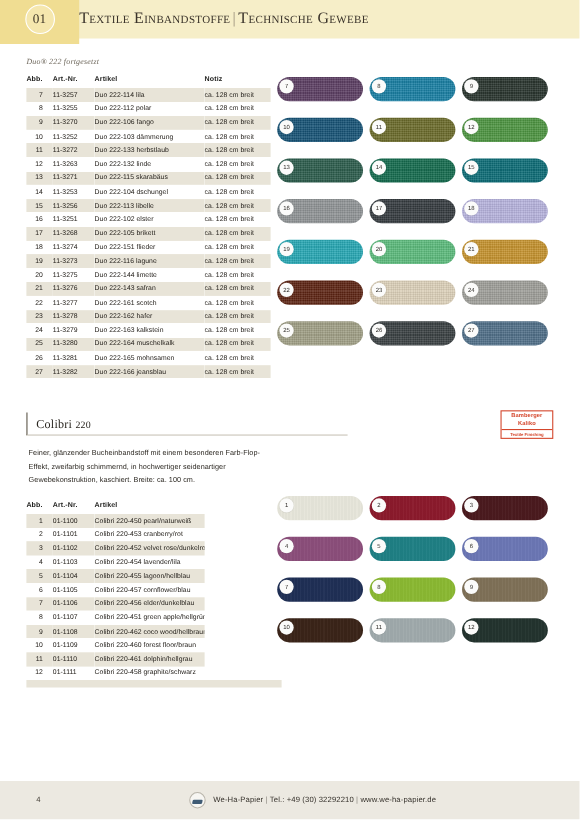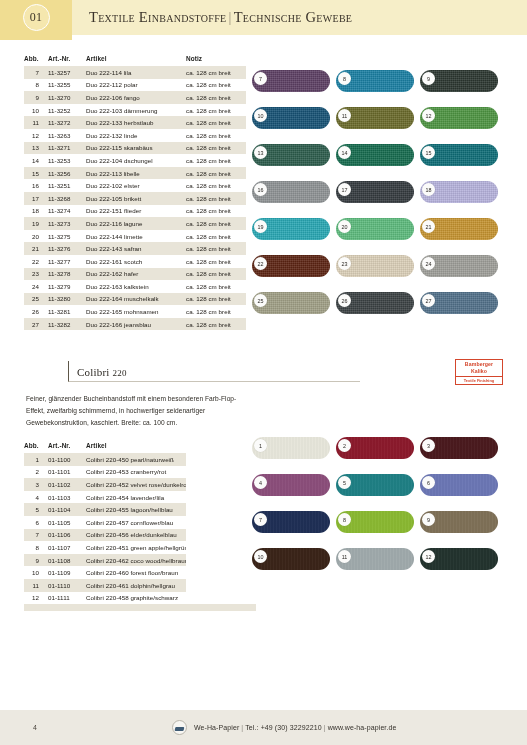--- a/index.html
+++ b/index.html
@@ -45,21 +45,20 @@
     justify-content: center;
     font-family: "Liberation Serif", serif;
     font-size: 12px;
     letter-spacing: .3px;
   }
   .header-title {
     font-family: "Liberation Serif", serif;
     font-size: 14.5px;
     color: #3a332a;
     letter-spacing: .3px;
-    padding-left: 17px;
     font-variant: small-caps;
     white-space: nowrap;
   }
   .header-title .sep {
     color: #9a917c;
     padding: 0 2px;
     font-weight: 300;
   }
 
   
@@ -85,21 +84,20 @@
   
   .section-head {
     display: flex;
     align-items: flex-end;
     border-left: 1.5px solid #5d5648;
     border-bottom: 1px solid #c9c4b8;
     height: 21px;
     padding-left: 8px;
     width: 292px;
     box-sizing: border-box;
-    margin-left: 44px;
   }
   .section-head-title {
     font-family: "Liberation Serif", serif;
     font-size: 11px;
     color: #2b2721;
     padding-bottom: 3px;
     letter-spacing: .2px;
   }
   .section-head-title .num {
     font-size: 9px;
@@ -278,20 +276,21 @@
     <div class="badge-circle">01</div>
   </div>
   <div class="header-title">
     <span>Textile Einbandstoffe</span><span class="sep">|</span><span>Technische Gewebe</span>
   </div>
 </div>
 
 <div class="page">
 
   <div class="section" style="margin-top:17px;">
+    <div class="cont-label">Duo® 222 fortgesetzt</div>
 
     <table class="fabric">
       <thead>
         <tr>
           <th class="c-abb head">Abb.</th>
           <th class="c-art">Art.-Nr.</th>
           <th class="c-artikel">Artikel</th>
           <th class="c-notiz">Notiz</th>
         </tr>
       </thead>

